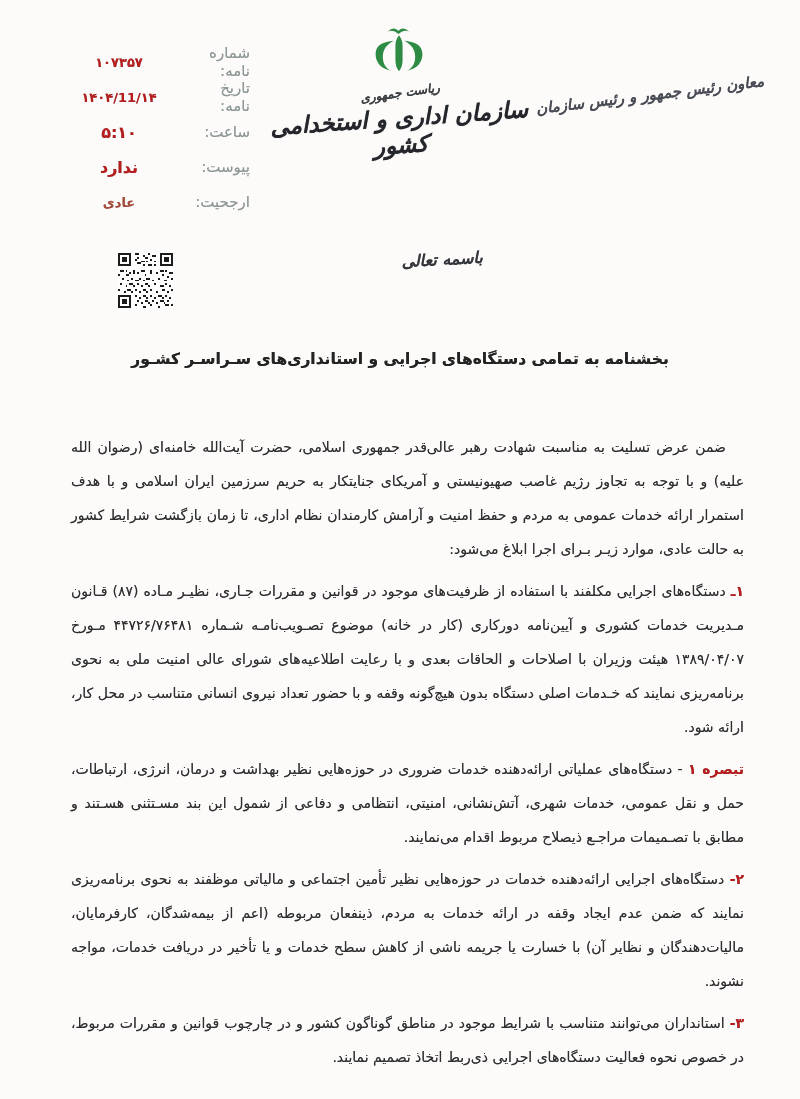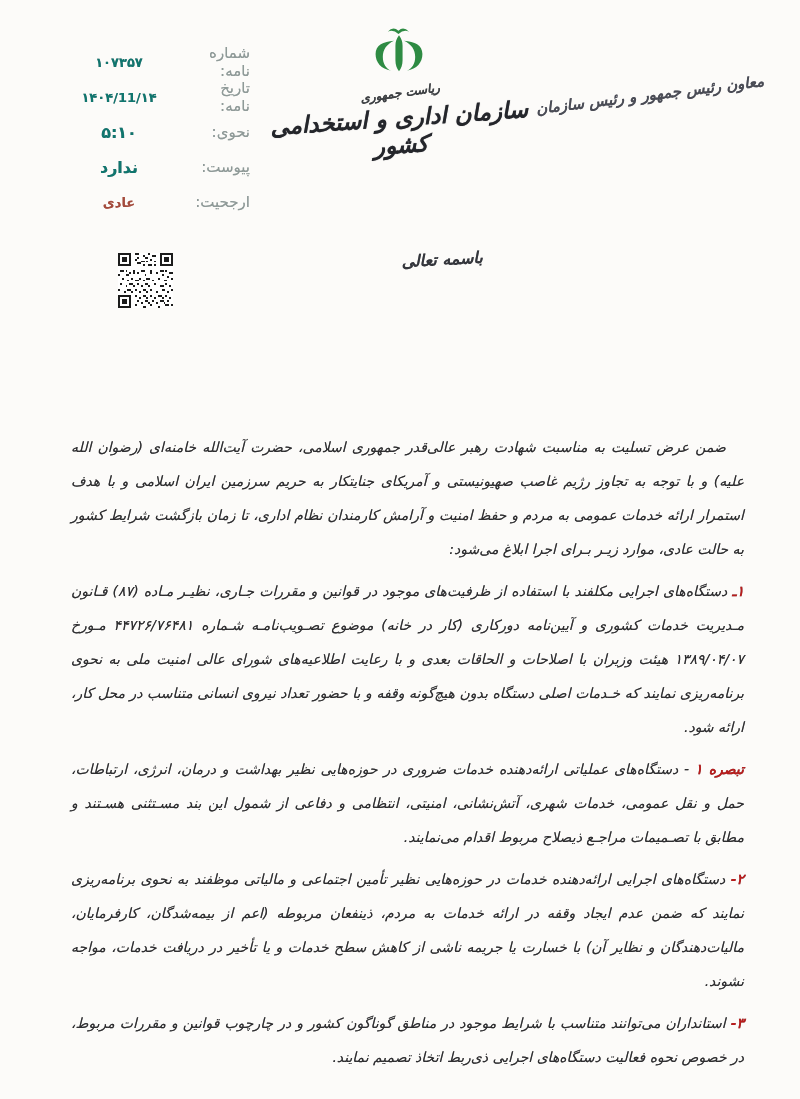--- a/index.html
+++ b/index.html
@@ -6,21 +6,21 @@
   .page{
     position:relative;width:800px;height:1099px;margin:0 auto;
     background:#fcfbf9;overflow:hidden;
     font-family:"DejaVu Sans","Liberation Sans",sans-serif;
     color:#2b2b2b;
   }
   
   .meta-block{position:absolute;top:52px;left:50px;width:200px;direction:rtl;}
   .meta-row{display:flex;align-items:center;height:20px;margin-bottom:15px;}
   .meta-label{width:62px;font-size:15px;color:#8f9a98;text-shadow:0 0 .6px rgba(140,150,150,.7);}
-  .meta-value{flex:1;text-align:center;font-size:13px;font-weight:700;color:#0f766e;
+  .meta-value{flex:1;text-align:center;font-size:13px;font-weight:700;color:#b91c1c;
               text-shadow:0 0 .5px rgba(40,40,60,.5);}
   .meta-value.red{color:#a34a3c;text-shadow:0 0 .5px rgba(163,74,60,.6);}
   .meta-value.plain{font-weight:600;font-size:16px;}
   
   .emblem{position:absolute;left:372px;top:24px;width:54px;height:58px;}
   .authority{position:absolute;left:335px;top:86px;width:130px;text-align:center;
     font:italic 600 12px "DejaVu Serif","Liberation Serif",serif;color:#3d4044;
     transform:rotate(-8deg);text-shadow:0 0 .5px rgba(50,50,50,.6);}
   .organization{position:absolute;left:265px;top:104px;width:270px;text-align:center;
     font:italic 700 23px "DejaVu Serif","Liberation Serif",serif;color:#24262b;
@@ -34,40 +34,40 @@
     transform:rotate(-3deg);text-shadow:0 0 .6px rgba(50,50,60,.6);direction:rtl;}
   .qr{position:absolute;left:118px;top:250px;width:55px;height:61px;}
   
   .doc-title{position:absolute;left:0;right:0;top:350px;text-align:center;direction:rtl;
     font-size:15.5px;font-weight:700;color:#232323;letter-spacing:0;
     text-shadow:0 0 .6px rgba(30,30,30,.75);}
   
   .body-text{position:absolute;top:430px;left:56px;width:688px;direction:rtl;
     text-align:justify;font-size:14px;line-height:34px;color:#2e2e30;
     text-shadow:0 0 .6px rgba(45,45,50,.6);}
-  .body-text p{margin:0 0 8px 15px;font-style:italic;}
+  .body-text p{margin:0 0 8px 15px;}
   .body-text p.indent{text-indent:18px;}
   .lead{font-weight:700;color:#b91c1c;}
 </style>
 </head>
 <body>
 
 <div class="page">
 
   <div class="meta-block">
     <div class="meta-row">
       <span class="meta-label">شماره نامه:</span>
       <span class="meta-value">۱۰۷۳۵۷</span>
     </div>
     <div class="meta-row">
       <span class="meta-label">تاریخ نامه:</span>
       <span class="meta-value">۱۴۰۴/11/۱۴</span>
     </div>
     <div class="meta-row">
-      <span class="meta-label">نحوی:</span>
+      <span class="meta-label">ساعت:</span>
       <span class="meta-value plain">۵:۱۰</span>
     </div>
     <div class="meta-row">
       <span class="meta-label">پیوست:</span>
       <span class="meta-value plain">ندارد</span>
     </div>
     <div class="meta-row">
       <span class="meta-label">ارجحیت:</span>
       <span class="meta-value red">عادی</span>
     </div>
@@ -101,20 +101,21 @@
                M1 16h1v1H1z M4 17h1v1H4z M6 16h2v1H6z M8 17h1v1H8z M10 16h1v1h-1z M12 17h1v1h-1z M14 16h2v1h-2z M16 17h1v1h-1z M19 16h1v1h-1z M22 17h2v1h-2z M25 16h1v1h-1z M27 17h1v1h-1z
                M0 19h1v1H0z M3 20h1v1H3z M5 19h2v1H5z M7 20h1v1H7z M9 19h1v1H9z M11 20h1v1h-1z M13 19h2v1h-2z M15 20h1v1h-1z M17 19h1v1h-1z M20 20h1v1h-1z M23 19h2v1h-2z M26 20h1v1h-1z M28 19h1v1h-1z
                M9 22h1v1H9z M11 23h1v1h-1z M13 22h2v1h-2z M15 23h1v1h-1z M17 22h1v1h-1z M19 23h1v1h-1z M21 22h2v1h-2z M23 23h1v1h-1z M25 22h1v1h-1z M27 23h1v1h-1z
                M10 25h1v1h-1z M12 26h1v1h-1z M14 25h2v1h-2z M16 26h1v1h-1z M18 25h1v1h-1z M20 26h1v1h-1z M22 25h2v1h-2z M24 26h1v1h-1z M26 25h1v1h-1z M28 27h1v1h-1z
                M9 27h1v1H9z M13 28h2v1h-2z M17 27h1v1h-1z M21 28h1v1h-1z M25 27h2v1h-2z"></path>
     </g>
   </svg>
 
   <div class="bismillah">باسمه تعالی</div>
 
+  <div class="doc-title">بخشنامه به تمامی دستگاه‌های اجرایی و استانداری‌های سـراسـر کشـور</div>
 
   <div class="body-text">
     <p class="indent"><span>ضمن عرض تسلیت به مناسبت شهادت رهبر عالی‌قدر جمهوری اسلامی، حضرت آیت‌الله خامنه‌ای (رضوان الله علیه) و با توجه به تجاوز رژیم غاصب صهیونیستی و آمریکای جنایتکار به حریم سرزمین ایران اسلامی و با هدف استمرار ارائه خدمات عمومی به مردم و حفظ امنیت و آرامش کارمندان نظام اداری، تا زمان بازگشت شرایط کشور به حالت عادی، موارد زیـر بـرای اجرا ابلاغ می‌شود:</span></p>
     <p><span class="lead">۱ـ</span> <span>دستگاه‌های اجرایی مکلفند با استفاده از ظرفیت‌های موجود در قوانین و مقررات جـاری، نظیـر مـاده (۸۷) قـانون مـدیریت خدمات کشوری و آیین‌نامه دورکاری (کار در خانه) موضوع تصـویب‌نامـه شـماره ۴۴۷۲۶/۷۶۴۸۱ مـورخ ۱۳۸۹/۰۴/۰۷ هیئت وزیران با اصلاحات و الحاقات بعدی و با رعایت اطلاعیه‌های شورای عالی امنیت ملی به نحوی برنامه‌ریزی نمایند که خـدمات اصلی دستگاه بدون هیچ‌گونه وقفه و با حضور تعداد نیروی انسانی متناسب در محل کار، ارائه شود.</span></p>
     <p><span class="lead">تبصره ۱</span> <span>- دستگاه‌های عملیاتی ارائه‌دهنده خدمات ضروری در حوزه‌هایی نظیر بهداشت و درمان، انرژی، ارتباطات، حمل و نقل عمومی، خدمات شهری، آتش‌نشانی، امنیتی، انتظامی و دفاعی از شمول این بند مسـتثنی هسـتند و مطابق با تصـمیمات مراجـع ذیصلاح مربوط اقدام می‌نمایند.</span></p>
     <p><span class="lead">۲-</span> <span>دستگاه‌های اجرایی ارائه‌دهنده خدمات در حوزه‌هایی نظیر تأمین اجتماعی و مالیاتی موظفند به نحوی برنامه‌ریزی نمایند که ضمن عدم ایجاد وقفه در ارائه خدمات به مردم، ذینفعان مربوطه (اعم از بیمه‌شدگان، کارفرمایان، مالیات‌دهندگان و نظایر آن) با خسارت یا جریمه ناشی از کاهش سطح خدمات و یا تأخیر در دریافت خدمات، مواجه نشوند.</span></p>
     <p><span class="lead">۳-</span> <span>استانداران می‌توانند متناسب با شرایط موجود در مناطق گوناگون کشور و در چارچوب قوانین و مقررات مربوط، در خصوص نحوه فعالیت دستگاه‌های اجرایی ذی‌ربط اتخاذ تصمیم نمایند.</span></p>
   </div>
 
 </div>

